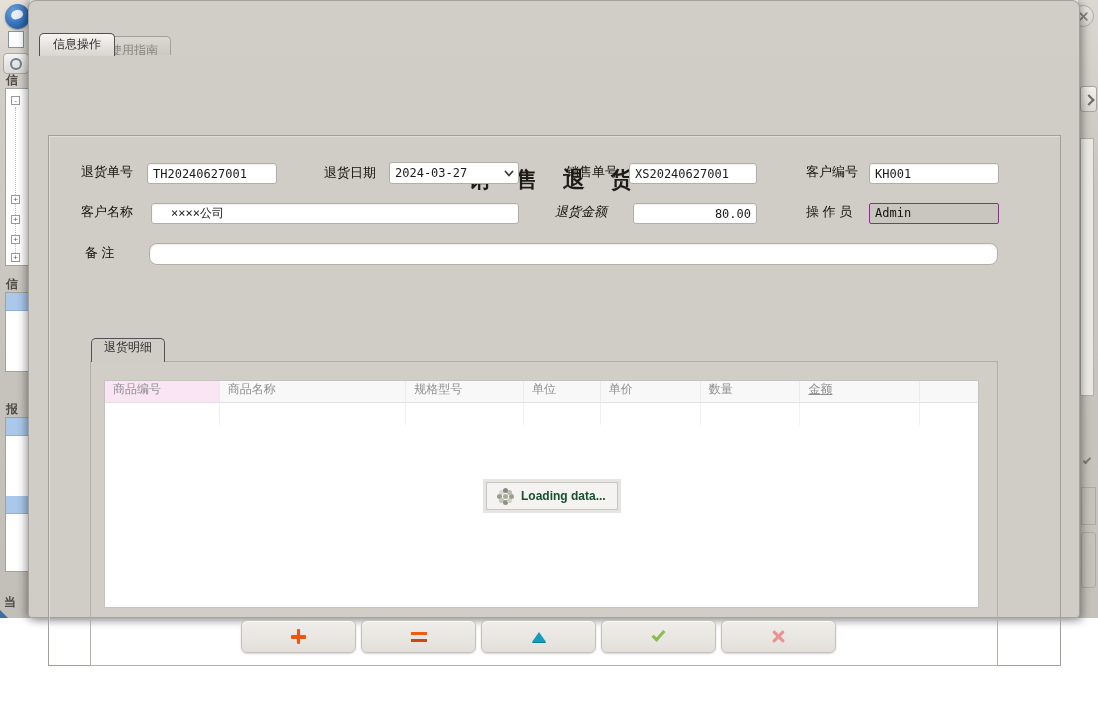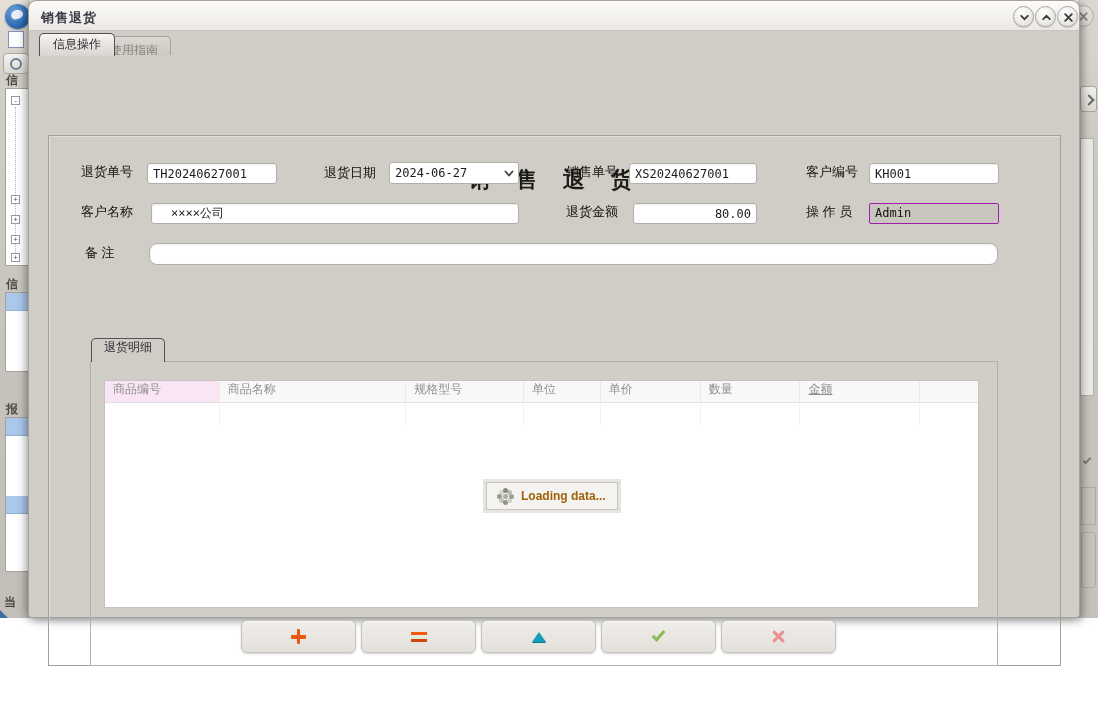--- a/index.html
+++ b/index.html
@@ -121,21 +121,21 @@
   .c0{width:115px;} .c1{width:187px;} .c2{width:118px;} .c3{width:77px;}
   .c4{width:100px;} .c5{width:100px;} .c6{width:120px;text-decoration:underline;} .c7{width:58px; border-right:none;}
 
   .loading-box { position:absolute; left:457px; top:427px; height:28px; padding:0 11px;
         display:flex; align-items:center; gap:7px; background:#f4f3f1; border:1px solid #c9c6c1;
         box-shadow:0 0 0 3px rgba(228,226,222,.9); }
   .spinner { position:relative; width:5px; height:5px; border-radius:50%; margin:0 6px 0 5px;
         background:#a8ac9e;
         box-shadow: 0 -6px 0 #878b7c, 4px -4px 0 #b9bcb0, 6px 0 0 #9ba08f, 4px 4px 0 #cfd1c7,
                     0 6px 0 #8f937f, -4px 4px 0 #c2c5ba, -6px 0 0 #999d8c, -4px -4px 0 #d6d8cf; }
-  .loading-text { font:600 12px "Liberation Sans",sans-serif; color:#a16207; }
+  .loading-text { font:600 12px "Liberation Sans",sans-serif; color:#14532d; }
 
   
   .tool-btn { position:absolute; top:565px; width:115px; height:33px; border-radius:6px; cursor:pointer;
         background:linear-gradient(#f0eeea,#e3e0db); border:1px solid #c5c2bc;
         box-shadow:0 1px 2px rgba(0,0,0,.18), inset 0 1px 0 #fbfaf8;
         display:flex; align-items:center; justify-content:center; }
   .tb1{left:212px;} .tb2{left:332px;} .tb3{left:452px;} .tb4{left:572px;} .tb5{left:692px;}
 
   .plus-icon { position:relative; width:15px; height:15px; }
   .plus-icon::before { content:""; position:absolute; left:0; top:6px; width:15px; height:3.5px;
@@ -192,66 +192,48 @@
     <div class="boxb"></div>
   </div>
   <div class="parent-close">
     <svg width="11" height="11" viewBox="0 0 10 10">
       <path d="M2 2 L8 8 M8 2 L2 8" stroke="#8d8b86" stroke-width="1.7" stroke-linecap="round"></path>
     </svg>
   </div>
 
   <div class="dialog">
 
-    <div class="titlebar">
-      <span class="title-text">销售退货</span>
-      <div class="winbtn wb1">
-        <svg width="11" height="11" viewBox="0 0 10 10">
-          <path d="M2 3.5 L5 6.5 L8 3.5" fill="none" stroke="#3c3c3c" stroke-width="1.7" stroke-linecap="round"></path>
-        </svg>
-      </div>
-      <div class="winbtn wb2">
-        <svg width="11" height="11" viewBox="0 0 10 10">
-          <path d="M2 6.5 L5 3.5 L8 6.5" fill="none" stroke="#3c3c3c" stroke-width="1.7" stroke-linecap="round"></path>
-        </svg>
-      </div>
-      <div class="winbtn wb3">
-        <svg width="11" height="11" viewBox="0 0 10 10">
-          <path d="M2 2 L8 8 M8 2 L2 8" stroke="#3c3c3c" stroke-width="1.7" stroke-linecap="round"></path>
-        </svg>
-      </div>
-    </div>
 
     <div class="tabstrip">
       <div class="tab tab-active">信息操作</div>
       <div class="tab tab-idle">使用指南</div>
     </div>
 
     <div class="content">
       <div class="inner-panel"></div>
 
       <div class="form-heading">销 售 退 货</div>
 
       <div class="flabel" style="left:52px; top:108px;">退货单号</div>
       <input class="tinput" style="left: 118px; top: 108px; width: 130px;" value="TH20240627001">
       <div class="flabel" style="left:295px; top:109px;">退货日期</div>
       <div class="combo" style="left:360px; top:107px; width:130px;">
-        <span>2024-06-27</span>
+        <span>2024-03-27</span>
         <svg width="10" height="8" viewBox="0 0 10 8">
           <path d="M1.5 1.5 L5 5.5 L8.5 1.5" fill="none" stroke="#3c3c3c" stroke-width="1.8" stroke-linecap="round"></path>
         </svg>
       </div>
       <div class="flabel" style="left:537px; top:108px;">销售单号</div>
       <input class="tinput" style="left: 600px; top: 108px; width: 128px;" value="XS20240627001">
       <div class="flabel" style="left:777px; top:108px;">客户编号</div>
       <input class="tinput" style="left: 840px; top: 108px; width: 130px;" value="KH001">
 
       <div class="flabel" style="left:52px; top:148px;">客户名称</div>
       <input class="tinput" style="left: 122px; top: 148px; width: 368px; padding-left: 19px;" value="××××公司">
-      <div class="flabel" style="left:537px; top:148px;">退货金额</div>
+      <div class="flabel" style="left:526px; top:148px;font-style:italic;">退货金额</div>
       <input class="tinput t-right" style="left: 604px; top: 148px; width: 124px;" value="80.00">
       <div class="flabel" style="left:777px; top:148px;">操 作 员</div>
       <div class="ro-field" style="left:840px; top:148px; width:130px;">Admin</div>
 
       <div class="flabel" style="left:56px; top:189px;">备 注</div>
       <input class="tinput remark-input" style="left: 120px; top: 188px; width: 849px;" value="">
 
       <div class="detail-tab">退货明细</div>
       <div class="detail-panel"></div>
 

